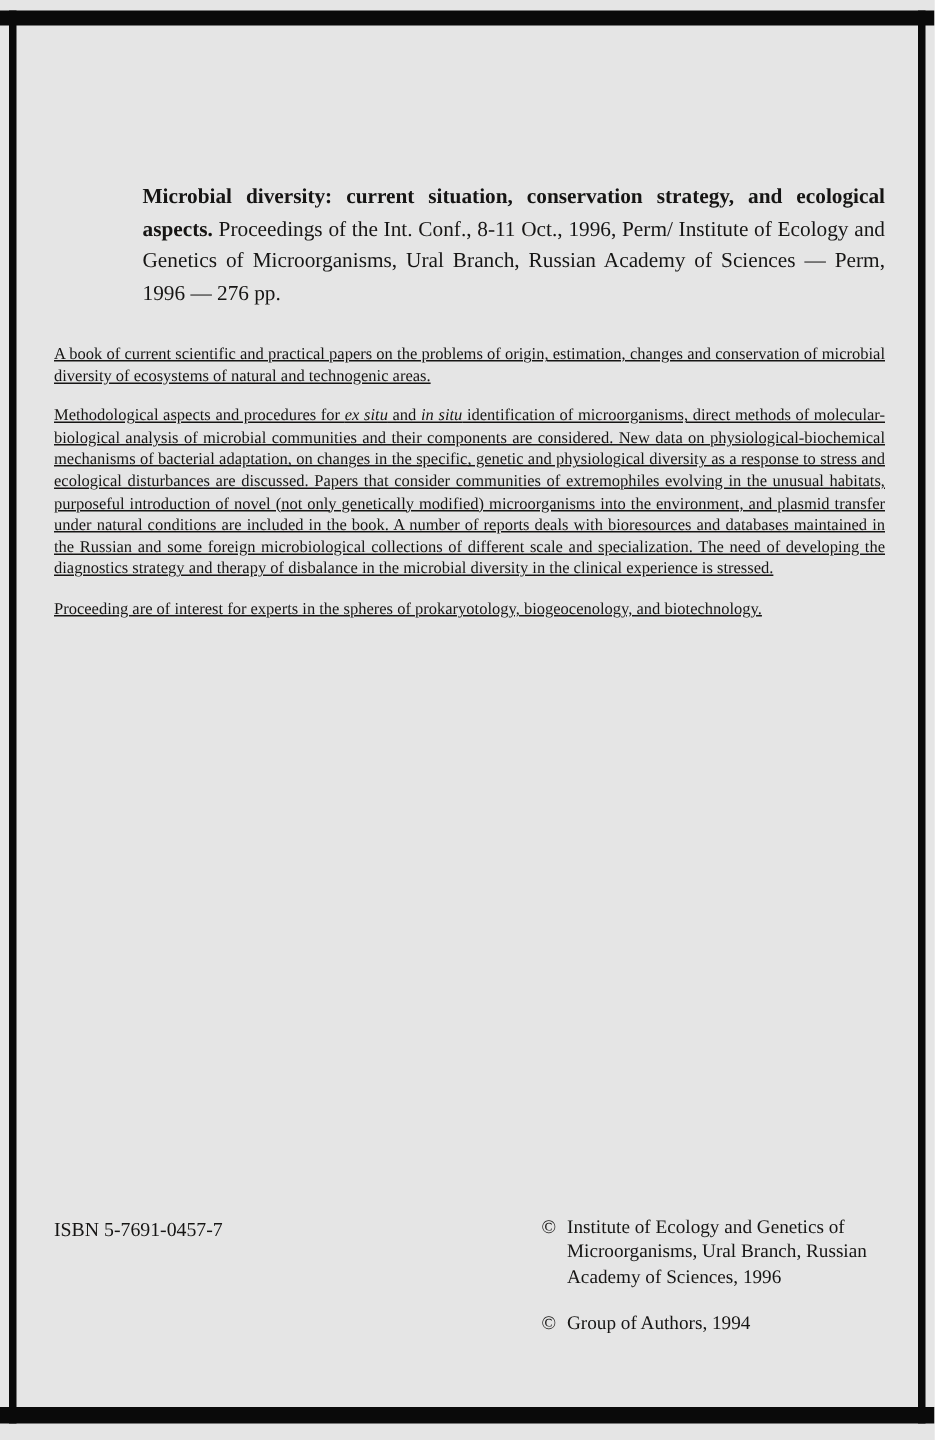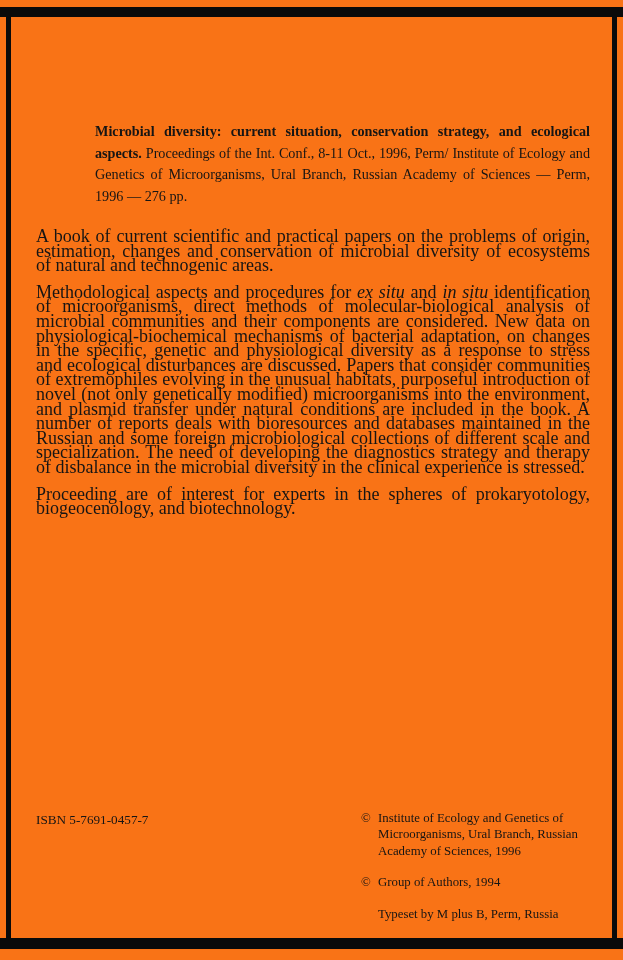--- a/index.html
+++ b/index.html
@@ -5,21 +5,21 @@
   * { margin: 0; padding: 0; box-sizing: border-box; }
   html, body { width: 623px; height: 960px; }
   body {
     font-family: "Liberation Serif", "DejaVu Serif", serif;
     background: #ffffff;
   }
   .scan {
     position: relative;
     width: 623px;
     height: 960px;
-    background: #f97316;
+    background: #e5e5e5;
     color: #161514;
     overflow: hidden;
   }
   
   .edge { position: absolute; background: #0a0a0a; }
   .edge-top    { top: 7px;   left: 0;     width: 623px; height: 10px; }
   .edge-bottom { top: 938px; left: 0;     width: 623px; height: 11px; }
   .edge-left   { top: 7px;   left: 6px;   width: 5px;   height: 942px; }
   .edge-right  { top: 7px;   left: 612px; width: 5px;   height: 942px; }
 
@@ -34,24 +34,25 @@
   }
   .title-block b { font-weight: bold; }
 
   .body-text {
     position: absolute;
     top: 229px;
     left: 36px;
     width: 554px;
   }
   .body-text p {
-    font-size: 18px;
+    font-size: 11px;
     line-height: 14.6px;
     text-align: justify;
     margin-bottom: 12px;
+    text-decoration: underline;
   }
   .body-text p i { font-style: italic; }
 
   .isbn {
     position: absolute;
     top: 812px;
     left: 36px;
     font-size: 13.2px;
   }
   .credits {
@@ -98,19 +99,15 @@
 
   <div class="credits">
     <div class="credit-row">
       <span class="csym">©</span>
       <span class="ctext">Institute of Ecology and Genetics of Microorganisms, Ural Branch, Russian Academy of Sciences, 1996</span>
     </div>
     <div class="credit-row">
       <span class="csym">©</span>
       <span class="ctext">Group of Authors, 1994</span>
     </div>
-    <div class="credit-row typeset">
-      <span class="csym"></span>
-      <span class="ctext">Typeset by M plus B, Perm, Russia</span>
-    </div>
   </div>
 
 </div>
 
 </body></html>

